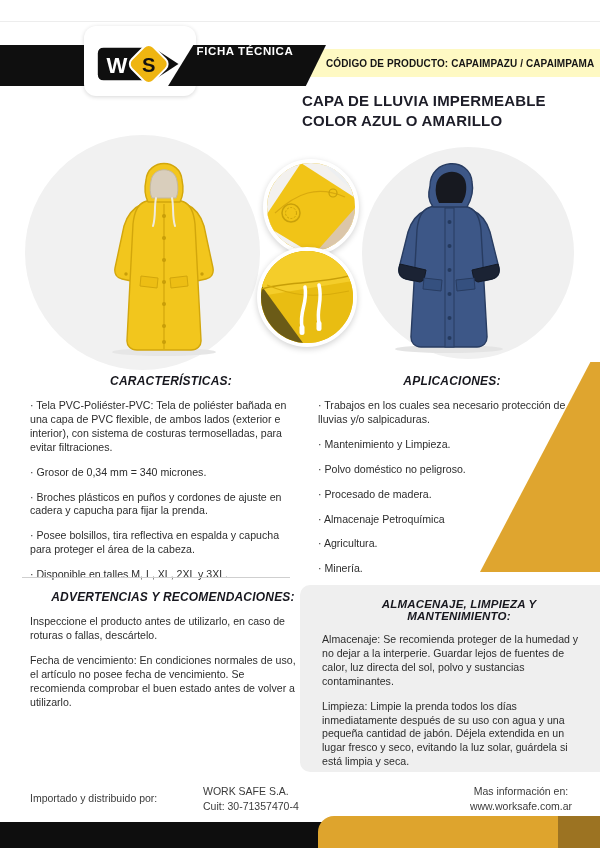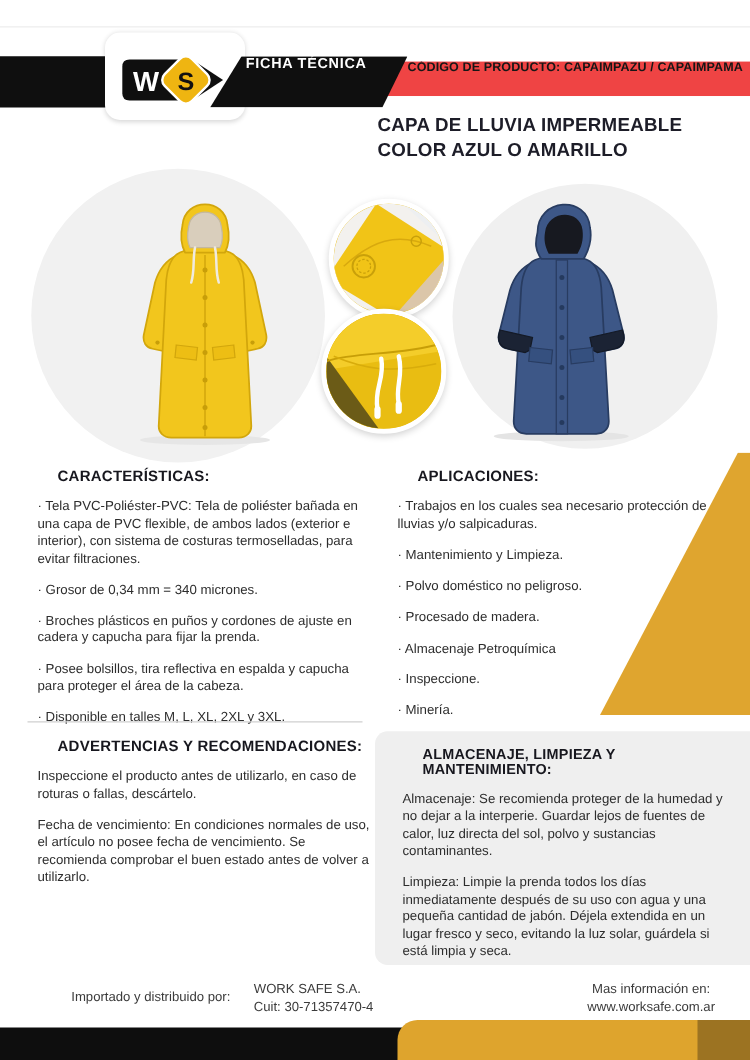--- a/index.html
+++ b/index.html
@@ -11,58 +11,58 @@
 
   
   .bar-black-left{position:absolute;left:0;top:45px;width:92px;height:41px;background:#0f0f0f;}
   .logo-panel{position:absolute;left:84px;top:26px;width:112px;height:70px;background:#ffffff;
     border-radius:12px;box-shadow:0 1px 4px rgba(0,0,0,.16);}
   .logo-svg{position:absolute;left:94px;top:38px;width:96px;height:52px;}
   .ficha-shape{position:absolute;left:158px;top:45px;width:168px;height:41px;background:#0f0f0f;
     clip-path:polygon(21% 0,100% 0,88% 100%,6% 100%);z-index:3;
     display:flex;justify-content:center;}
   .ficha-shape span{color:#fff;font-size:11.5px;font-weight:bold;letter-spacing:.6px;padding-left:6px;}
-  .codigo-band{position:absolute;left:300px;top:49px;width:300px;height:28px;background:#ef4444;
+  .codigo-band{position:absolute;left:300px;top:49px;width:300px;height:28px;background:#fef9c3;
     clip-path:polygon(6% 0,100% 0,100% 100%,0 100%);z-index:2;
-    display:flex;}
+    display:flex;align-items:center;}
   .codigo-band span{color:#161616;font-size:10px;font-weight:bold;padding-left:26px;letter-spacing:.1px;}
 
   
   .doc-title{position:absolute;left:302px;top:91px;width:286px;font-size:15px;font-weight:bold;
     line-height:20px;color:#1d1d28;letter-spacing:.2px;}
 
   
   .bg-circle{position:absolute;border-radius:50%;background:#F1F1F1;}
   .circle-left{left:25px;top:135px;width:235px;height:235px;}
   .circle-right{left:362px;top:147px;width:212px;height:212px;background:#F0F0F0;}
   .coat-yellow{position:absolute;left:90px;top:146px;width:148px;height:212px;z-index:2;}
   .coat-blue{position:absolute;left:370px;top:150px;width:158px;height:205px;z-index:2;}
   .detail-circle{position:absolute;border:4px solid #fff;border-radius:50%;overflow:hidden;
     box-shadow:0 2px 6px rgba(0,0,0,.18);z-index:3;background:#E9BD12;}
   .detail-1{left:263px;top:159px;width:88px;height:88px;}
   .detail-2{left:257px;top:247px;width:92px;height:92px;}
   .detail-circle svg{display:block;width:100%;height:100%;}
 
   
-  .section-heading{font-size:12px;font-weight:bold;color:#17171e;
-    margin:0 0 11px 16px;letter-spacing:.2px;}
+  .section-heading{font-size:12px;font-weight:bold;font-style:italic;color:#17171e;
+    margin:0 0 11px 16px;letter-spacing:.2px;text-align:center;}
   .body-text{font-size:10.6px;line-height:13.9px;margin:0 0 11px 0;color:#2d2d2d;}
   .col-caract{position:absolute;left:30px;top:374px;width:266px;}
   .col-aplic{position:absolute;left:318px;top:374px;width:252px;}
   .divider{position:absolute;left:22px;top:577px;width:268px;height:1px;background:#cfcfcf;}
   .col-advert{position:absolute;left:30px;top:590px;width:270px;}
   .gold-triangle{position:absolute;left:480px;top:362px;width:120px;height:210px;background:#DFA52F;
     clip-path:polygon(92% 0,100% 0,100% 100%,0 100%);}
   .gray-panel{position:absolute;left:300px;top:585px;width:310px;height:187px;background:#EFEFEF;
     border-radius:10px;}
   .panel-inner{padding:13px 30px 0 22px;}
   .panel-inner .section-heading{font-size:11.5px;}
 
   
-  .foot-imported{position:absolute;left:30px;top:792px;font-size:10.5px;color:#3b3b3b;margin-left:27px;}
+  .foot-imported{position:absolute;left:30px;top:792px;font-size:10.5px;color:#3b3b3b;}
   .foot-company{position:absolute;left:203px;top:784px;font-size:10.5px;line-height:15px;color:#3b3b3b;}
   .foot-info{position:absolute;right:28px;top:784px;font-size:10.5px;line-height:15px;color:#3b3b3b;text-align:center;}
   .bar-black-bottom{position:absolute;left:0;top:822px;width:340px;height:26px;background:#0e0e0e;}
   .bar-gold-bottom{position:absolute;left:318px;top:816px;width:282px;height:32px;background:#DEA42D;
     border-top-left-radius:16px;}
   .bar-gold-dark{position:absolute;left:558px;top:816px;width:42px;height:32px;background:#9C7322;}
 </style>
 </head>
 <body>
 
@@ -184,21 +184,21 @@
     <p class="body-text">· Disponible en talles M, L, XL, 2XL y 3XL.</p>
   </div>
 
   <div class="col-aplic">
     <p class="section-heading">APLICACIONES:</p>
     <p class="body-text">· Trabajos en los cuales sea necesario protección de lluvias y/o salpicaduras.</p>
     <p class="body-text">· Mantenimiento y Limpieza.</p>
     <p class="body-text">· Polvo doméstico no peligroso.</p>
     <p class="body-text">· Procesado de madera.</p>
     <p class="body-text">· Almacenaje Petroquímica</p>
-    <p class="body-text">· Inspeccione.</p>
+    <p class="body-text">· Agricultura.</p>
     <p class="body-text">· Minería.</p>
   </div>
 
   <div class="divider"></div>
 
   <div class="col-advert">
     <p class="section-heading">ADVERTENCIAS Y RECOMENDACIONES:</p>
     <p class="body-text">Inspeccione el producto antes de utilizarlo, en caso de roturas o fallas, descártelo.</p>
     <p class="body-text">Fecha de vencimiento: En condiciones normales de uso, el artículo no posee fecha de vencimiento. Se recomienda comprobar el buen estado antes de volver a utilizarlo.</p>
   </div>

